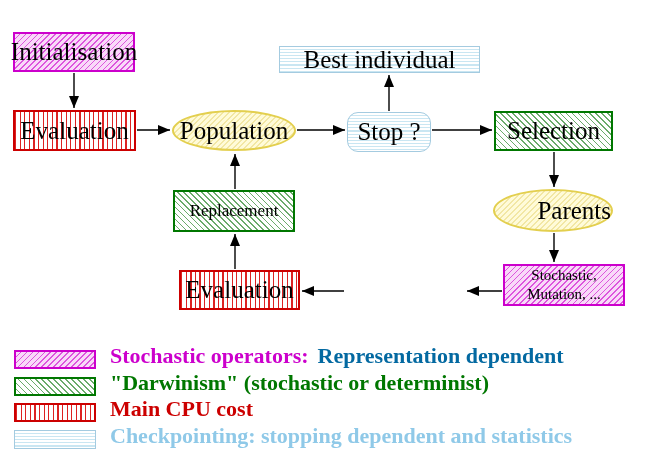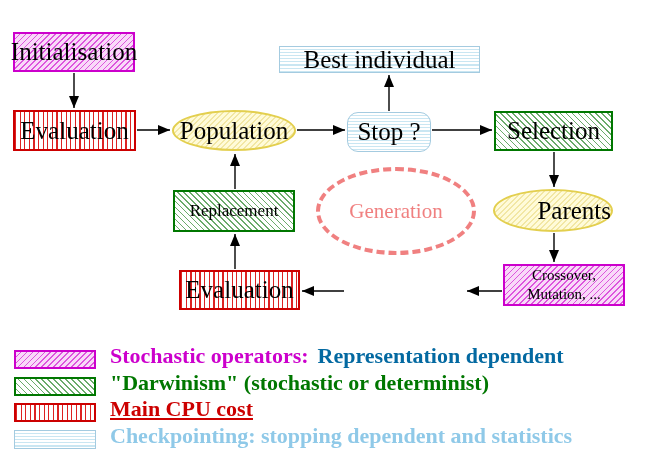--- a/index.html
+++ b/index.html
@@ -45,21 +45,21 @@
   
   .legend-row{position:absolute;left:0;width:670px;height:20px;}
   .swatch{position:absolute;left:14px;top:0;width:82px;height:19px;box-sizing:border-box;}
   .legend-text{
     position:absolute;left:110px;top:0;height:19px;display:flex;align-items:flex-end;
     font-weight:bold;font-size:22px;white-space:nowrap;
   }
   .seg-magenta{color:#cc00cc;}
   .seg-gold{color:#0369a1;margin-left:9px;}
   .seg-green{color:#007700;}
-  .seg-red{color:#cc0000;text-decoration:underline;}
+  .seg-red{color:#cc0000;}
   .seg-blue{color:#8fc9e8;}
 </style>
 </head>
 <body>
 
 <div class="stage">
 
   <div class="node hatch-magenta fs-big" style="left:13px;top:32px;width:122px;height:40px;">
     <span>Initialisation</span>
   </div>
@@ -82,36 +82,33 @@
 
   <div class="node hatch-green fs-big" style="left:494px;top:111px;width:119px;height:40px;">
     <span>Selection</span>
   </div>
 
   <div class="node ellipse-yellow fs-big" style="left:493px;top:189px;width:120px;height:43px;justify-content:flex-end;">
     <span>Parents</span>
   </div>
 
   <div class="node hatch-magenta fs-small" style="left:503px;top:264px;width:122px;height:42px;flex-direction:column;">
-    <span>Crossover,</span>
+    <span>Stochastic,</span>
     <span>Mutation, ...</span>
   </div>
 
 
   <div class="node hatch-red fs-big" style="left:179px;top:270px;width:121px;height:40px;">
     <span>Evaluation</span>
   </div>
 
   <div class="node hatch-green fs-mid" style="left:173px;top:190px;width:122px;height:42px;">
     <span>Replacement</span>
   </div>
 
-  <div class="generation" style="left:316px;top:167px;width:160px;height:88px;">
-    <span>Generation</span>
-  </div>
 
   <svg class="arrows" width="670" height="465" viewBox="0 0 670 465">
     <defs>
       <marker id="ah" markerUnits="userSpaceOnUse" markerWidth="13" markerHeight="11" refX="12" refY="5" orient="auto">
         <path d="M0,0 L12,5 L0,10 z" fill="#000"></path>
       </marker>
     </defs>
     <line x1="74" y1="73" x2="74" y2="108" stroke="#000" stroke-width="1.4" marker-end="url(#ah)"></line>
     <line x1="137" y1="130" x2="170" y2="130" stroke="#000" stroke-width="1.4" marker-end="url(#ah)"></line>
     <line x1="297" y1="130" x2="345" y2="130" stroke="#000" stroke-width="1.4" marker-end="url(#ah)"></line>

